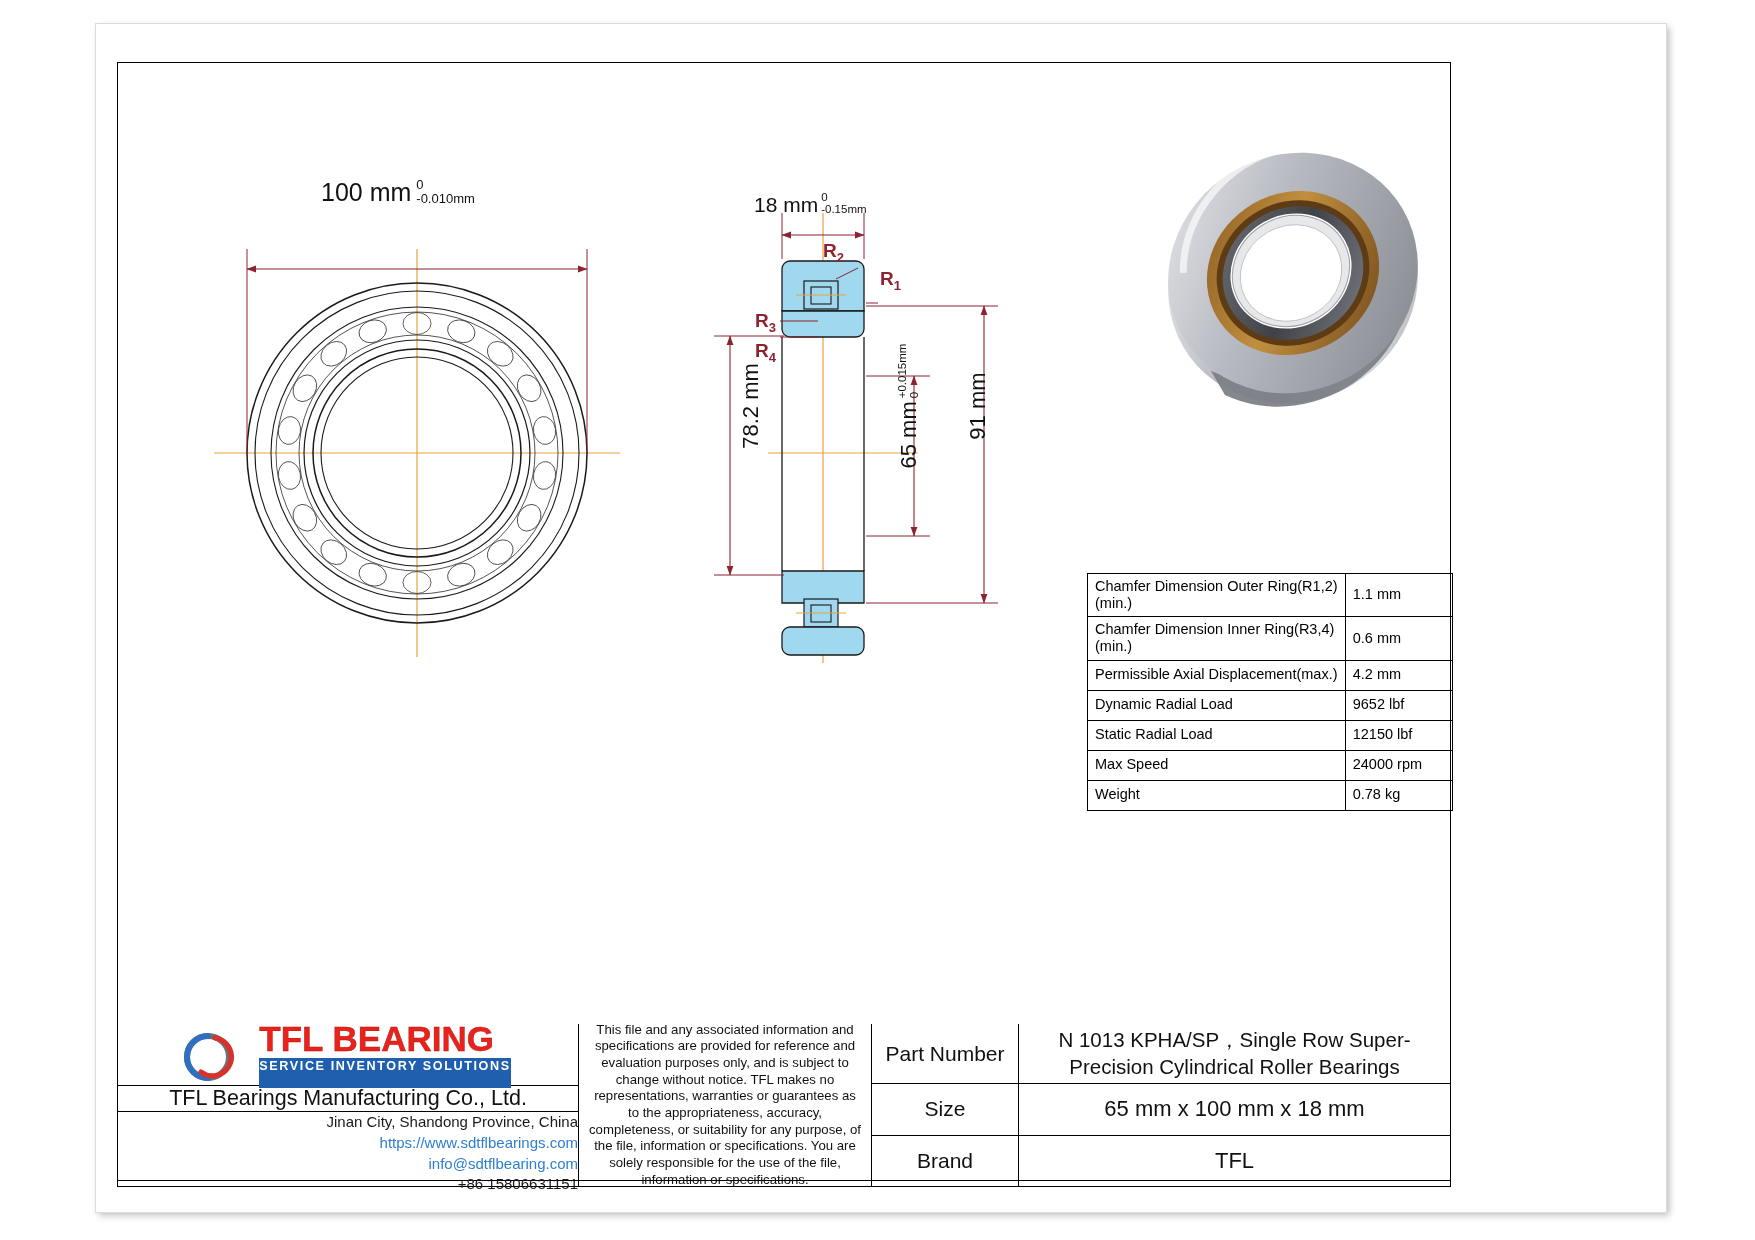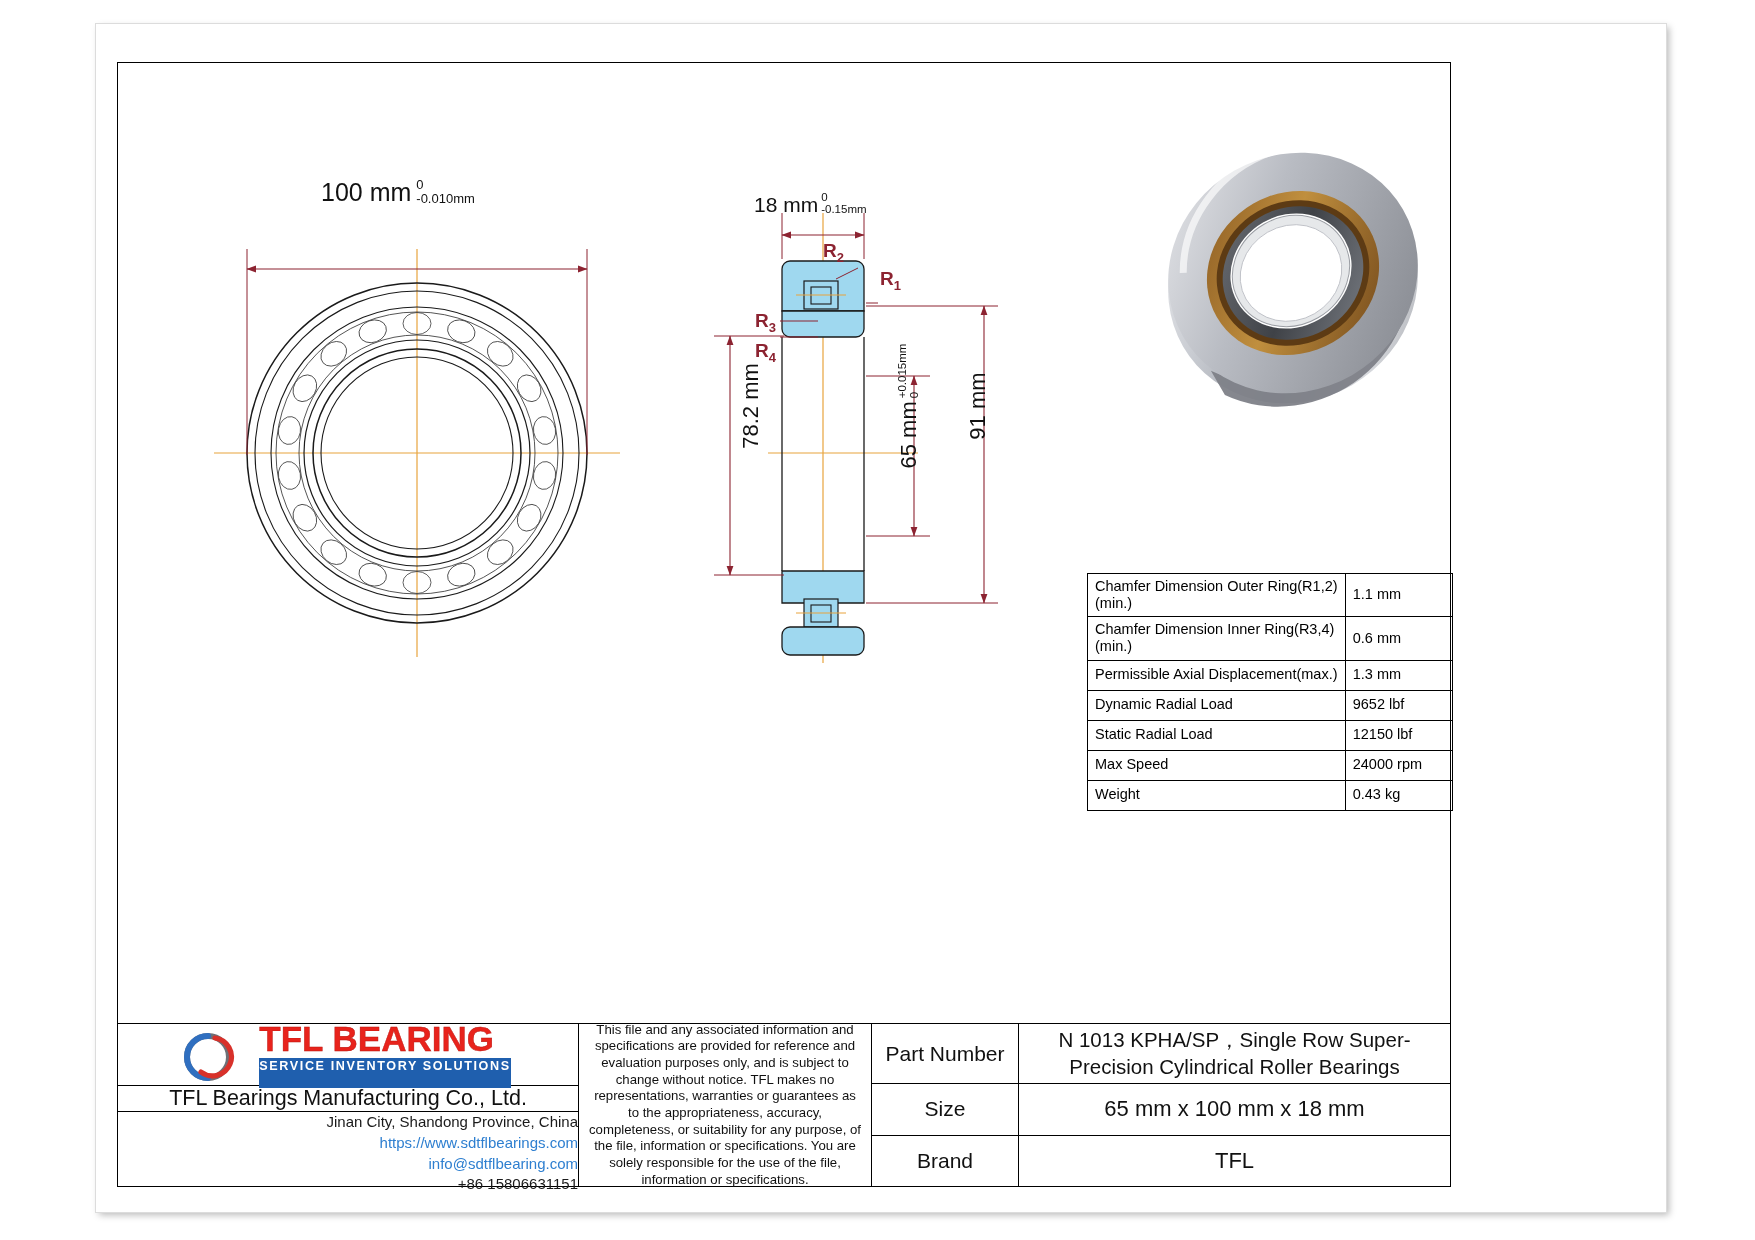--- a/index.html
+++ b/index.html
@@ -1,20 +1,20 @@
 <!DOCTYPE html>
 <html><head>
 <meta charset="utf-8">
 <style>
   html,body{margin:0;padding:0;background:#ffffff;}
   body{width:1755px;height:1240px;font-family:"DejaVu Sans",sans-serif;overflow:hidden;position:relative;}
   .page{position:absolute;left:0;top:0;width:1755px;height:1240px;background:#fff;}
   .shadow-edge{position:absolute;left:96px;top:24px;width:1570px;height:1188px;background:#fff;
       box-shadow:0 0 0 1px #dcdcdc, 3px 3px 7px rgba(0,0,0,.28);}
-  .frame{position:absolute;left:117px;top:62px;width:1334px;height:962px;border:1px solid #000;background:#fff;box-sizing:border-box;}
+  .frame{position:absolute;left:117px;top:62px;width:1334px;height:1119px;border:1px solid #000;background:#fff;box-sizing:border-box;}
 
   
   .draw{position:absolute;left:0;top:0;width:1334px;height:962px;}
   svg.canvas{position:absolute;left:0;top:0;}
   .specs{position:absolute;left:1087px;top:573px;width:366px;border-collapse:collapse;
       font-family:"Liberation Sans",sans-serif;}
   .specs td{border:1px solid #000;padding:4px 7px 5px 7px;font-size:14.5px;color:#000;height:20px;line-height:1.15;}
   .specs td.k{width:264px;}
   .specs td.v{width:102px;}
 
@@ -280,37 +280,37 @@
      <tr>
        <td class="k">Chamfer Dimension Outer Ring(R1,2)(min.)</td>
        <td class="v">1.1 mm</td>
      </tr>
      <tr>
        <td class="k">Chamfer Dimension Inner Ring(R3,4)(min.)</td>
        <td class="v">0.6 mm</td>
      </tr>
      <tr>
        <td class="k">Permissible Axial Displacement(max.)</td>
-       <td class="v">1.3 mm</td>
+       <td class="v">4.2 mm</td>
      </tr>
      <tr>
        <td class="k">Dynamic Radial Load</td>
        <td class="v">9652 lbf</td>
      </tr>
      <tr>
        <td class="k">Static Radial Load</td>
        <td class="v">12150 lbf</td>
      </tr>
      <tr>
        <td class="k">Max Speed</td>
        <td class="v">24000 rpm</td>
      </tr>
      <tr>
        <td class="k">Weight</td>
-       <td class="v">0.43 kg</td>
+       <td class="v">0.78 kg</td>
      </tr>
    </tbody>
  </table>
 
  <div class="tb">
 
    <div class="tb-left">
      <div class="tb-logo">
        <div class="logo-wrap">
          <svg width="54" height="54" viewBox="0 0 54 54">

